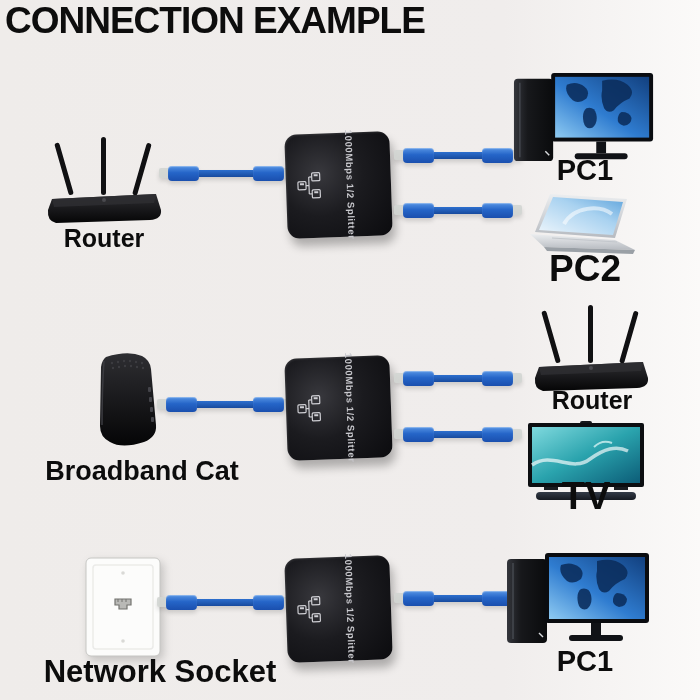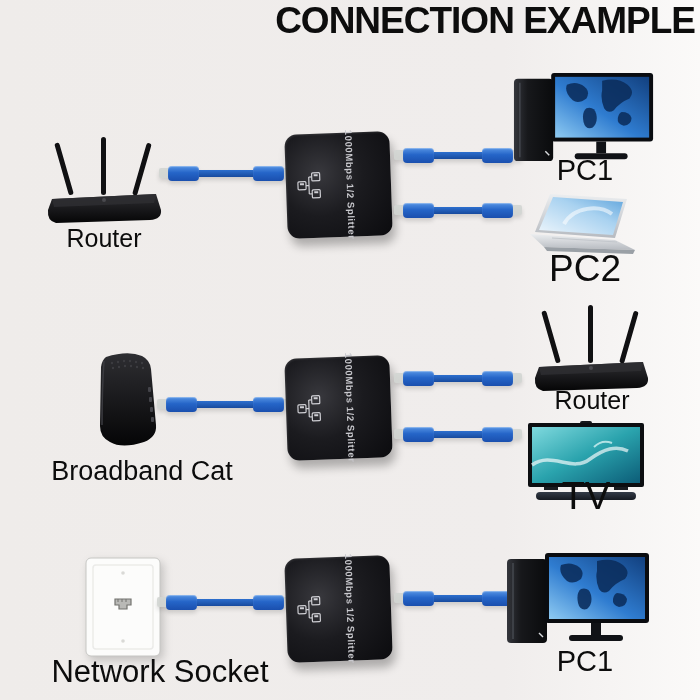--- a/index.html
+++ b/index.html
@@ -4,26 +4,26 @@
 <style>
   html,body{margin:0;padding:0;}
   body{
     width:700px;height:700px;overflow:hidden;
     font-family:"Liberation Sans",sans-serif;
     background:linear-gradient(90deg,#efecea 0%,#f0edec 72%,#fbfaf9 100%);
   }
   #stage{position:relative;width:700px;height:700px;}
 
   .title{
-    position:absolute;left:5px;top:0;width:690px;text-align:right;
+    position:absolute;left:5px;top:0;width:690px;text-align:left;
     font-size:37px;font-weight:900;letter-spacing:-1px;color:#0d0d0d;
   }
 
   .dev-label{
-    position:absolute;font-weight:normal;color:#0c0c0c;text-align:center;
+    position:absolute;font-weight:bold;color:#0c0c0c;text-align:center;
     white-space:nowrap;
   }
 
   
   .cable{position:absolute;display:flex;align-items:center;height:16px;
          filter:drop-shadow(0 3px 2px rgba(0,0,0,.14));}
   .cable .tip{width:11px;height:10px;background:#d2d5d1;border-radius:2px;opacity:.9;flex:0 0 auto;}
   .cable .boot{width:31px;height:15px;border-radius:4px;margin:0 -2px;z-index:2;flex:0 0 auto;
                background:linear-gradient(180deg,#5593e4 0%,#2565c8 45%,#1a4fae 100%);
                box-shadow:inset 0 1px 1px rgba(255,255,255,.35);}

